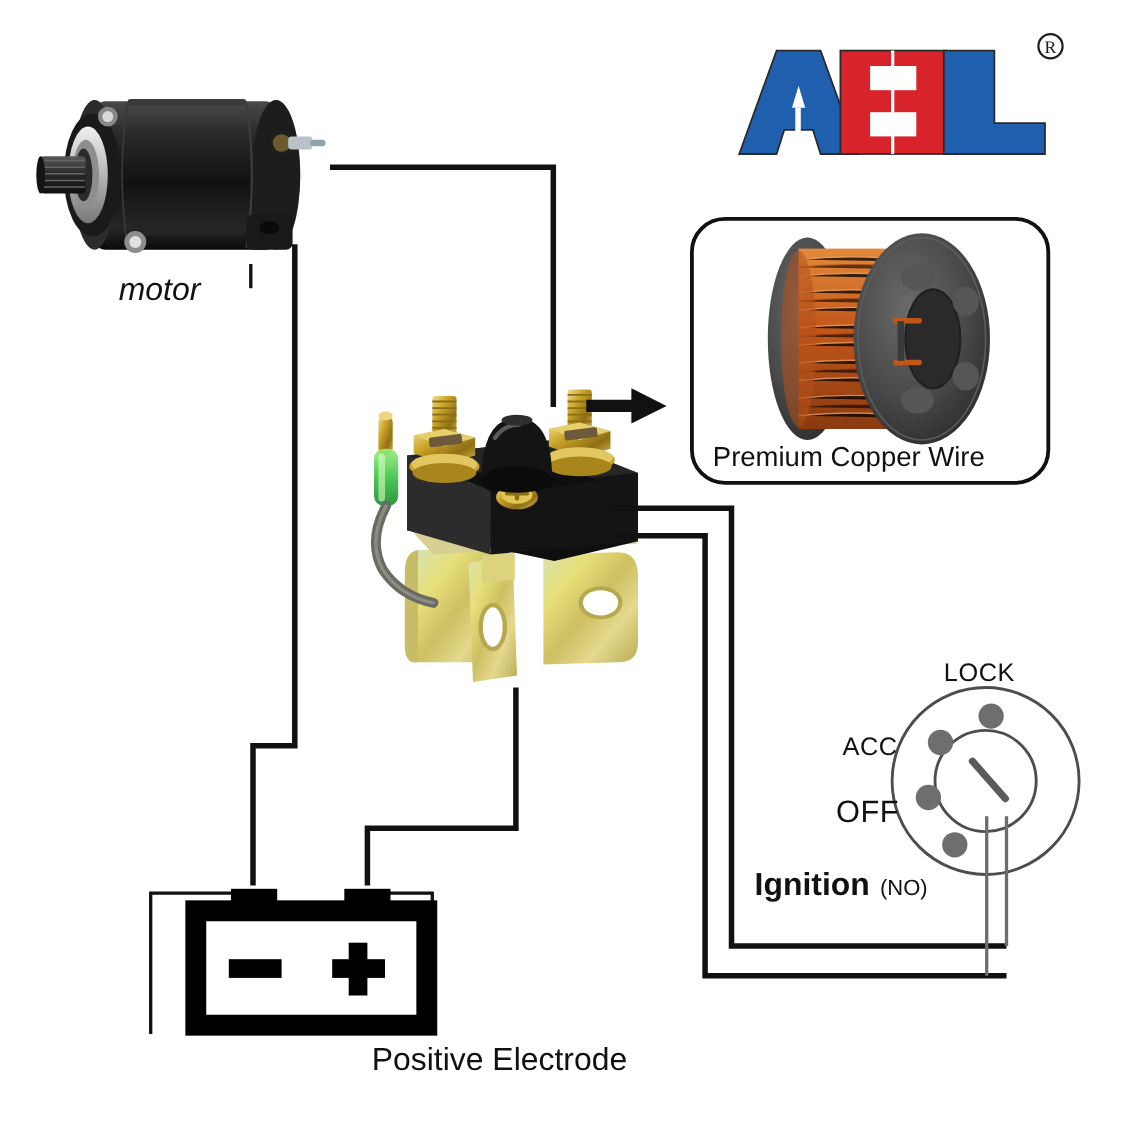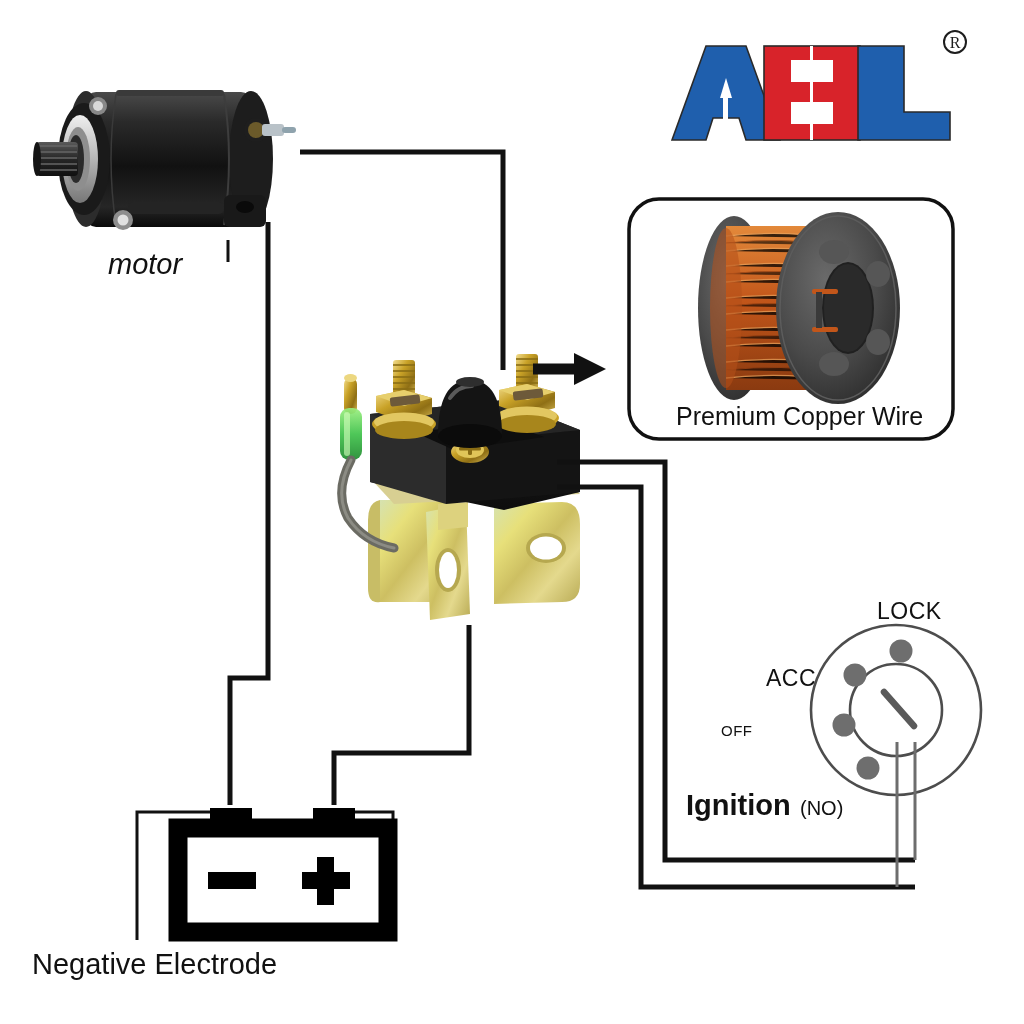--- a/index.html
+++ b/index.html
@@ -5,26 +5,26 @@
 <style>
   html,body{margin:0;padding:0;background:#ffffff;}
   body{width:1024px;height:1024px;overflow:hidden;font-family:"Liberation Sans",sans-serif;}
   #stage{position:relative;width:1024px;height:1024px;background:#fff;}
   svg{display:block;}
   #wires{position:absolute;left:0;top:0;width:1024px;height:1024px;}
   .lbl{position:absolute;color:#111;white-space:nowrap;}
   #motor-label{left:108px;top:248px;font-size:29px;font-style:italic;}
   #neg-label{left:32px;top:948px;font-size:29px;}
   #pos-label{left:338px;top:948px;font-size:29px;}
-  #copper-label{left:648px;top:402px;font-size:25px;margin-left:28px;}
+  #copper-label{left:648px;top:402px;font-size:25px;}
   #ign-label{left:686px;top:789px;font-size:29px;font-weight:700;}
   #ign-no{left:800px;top:797px;font-size:20px;}
-  #lock-label{left:858px;top:598px;font-size:23px;letter-spacing:.5px;margin-left:19px;}
+  #lock-label{left:858px;top:598px;font-size:23px;letter-spacing:.5px;}
   #acc-label{left:766px;top:665px;font-size:23px;letter-spacing:.5px;}
-  #off-label{left:721px;top:722px;font-size:15px;letter-spacing:.5px;}
+  #off-label{left:760px;top:722px;font-size:28px;letter-spacing:.5px;}
   #logo{position:absolute;left:660px;top:28px;width:320px;height:120px;}
   #motor-img{position:absolute;left:28px;top:70px;width:300px;height:190px;}
   #solenoid-img{position:absolute;left:318px;top:352px;width:310px;height:290px;}
   #copper-box{position:absolute;left:626px;top:196px;width:330px;height:246px;}
   #ign-img{position:absolute;left:806px;top:620px;width:180px;height:180px;}
 </style>
 </head>
 <body>
 
 <div id="stage">
@@ -329,22 +329,22 @@
 
       <rect x="208" y="872" width="48" height="17" fill="#000000"></rect>
 
       <rect x="302" y="872" width="48" height="17" fill="#000000"></rect>
       <rect x="317" y="857" width="17" height="48" fill="#000000"></rect>
     </g>
   </svg>
 
   <div id="motor-label" class="lbl">motor</div>
 
-  <div id="neg-label" class="lbl">Negative Electrode</div>
-
+
+  <div id="pos-label" class="lbl">Positive Electrode</div>
 
   <div id="lock-label" class="lbl">LOCK</div>
 
   <div id="acc-label" class="lbl">ACC</div>
 
   <div id="off-label" class="lbl">OFF</div>
 
   <div id="ign-label" class="lbl">Ignition</div>
 
   <div id="ign-no" class="lbl">(NO)</div>

